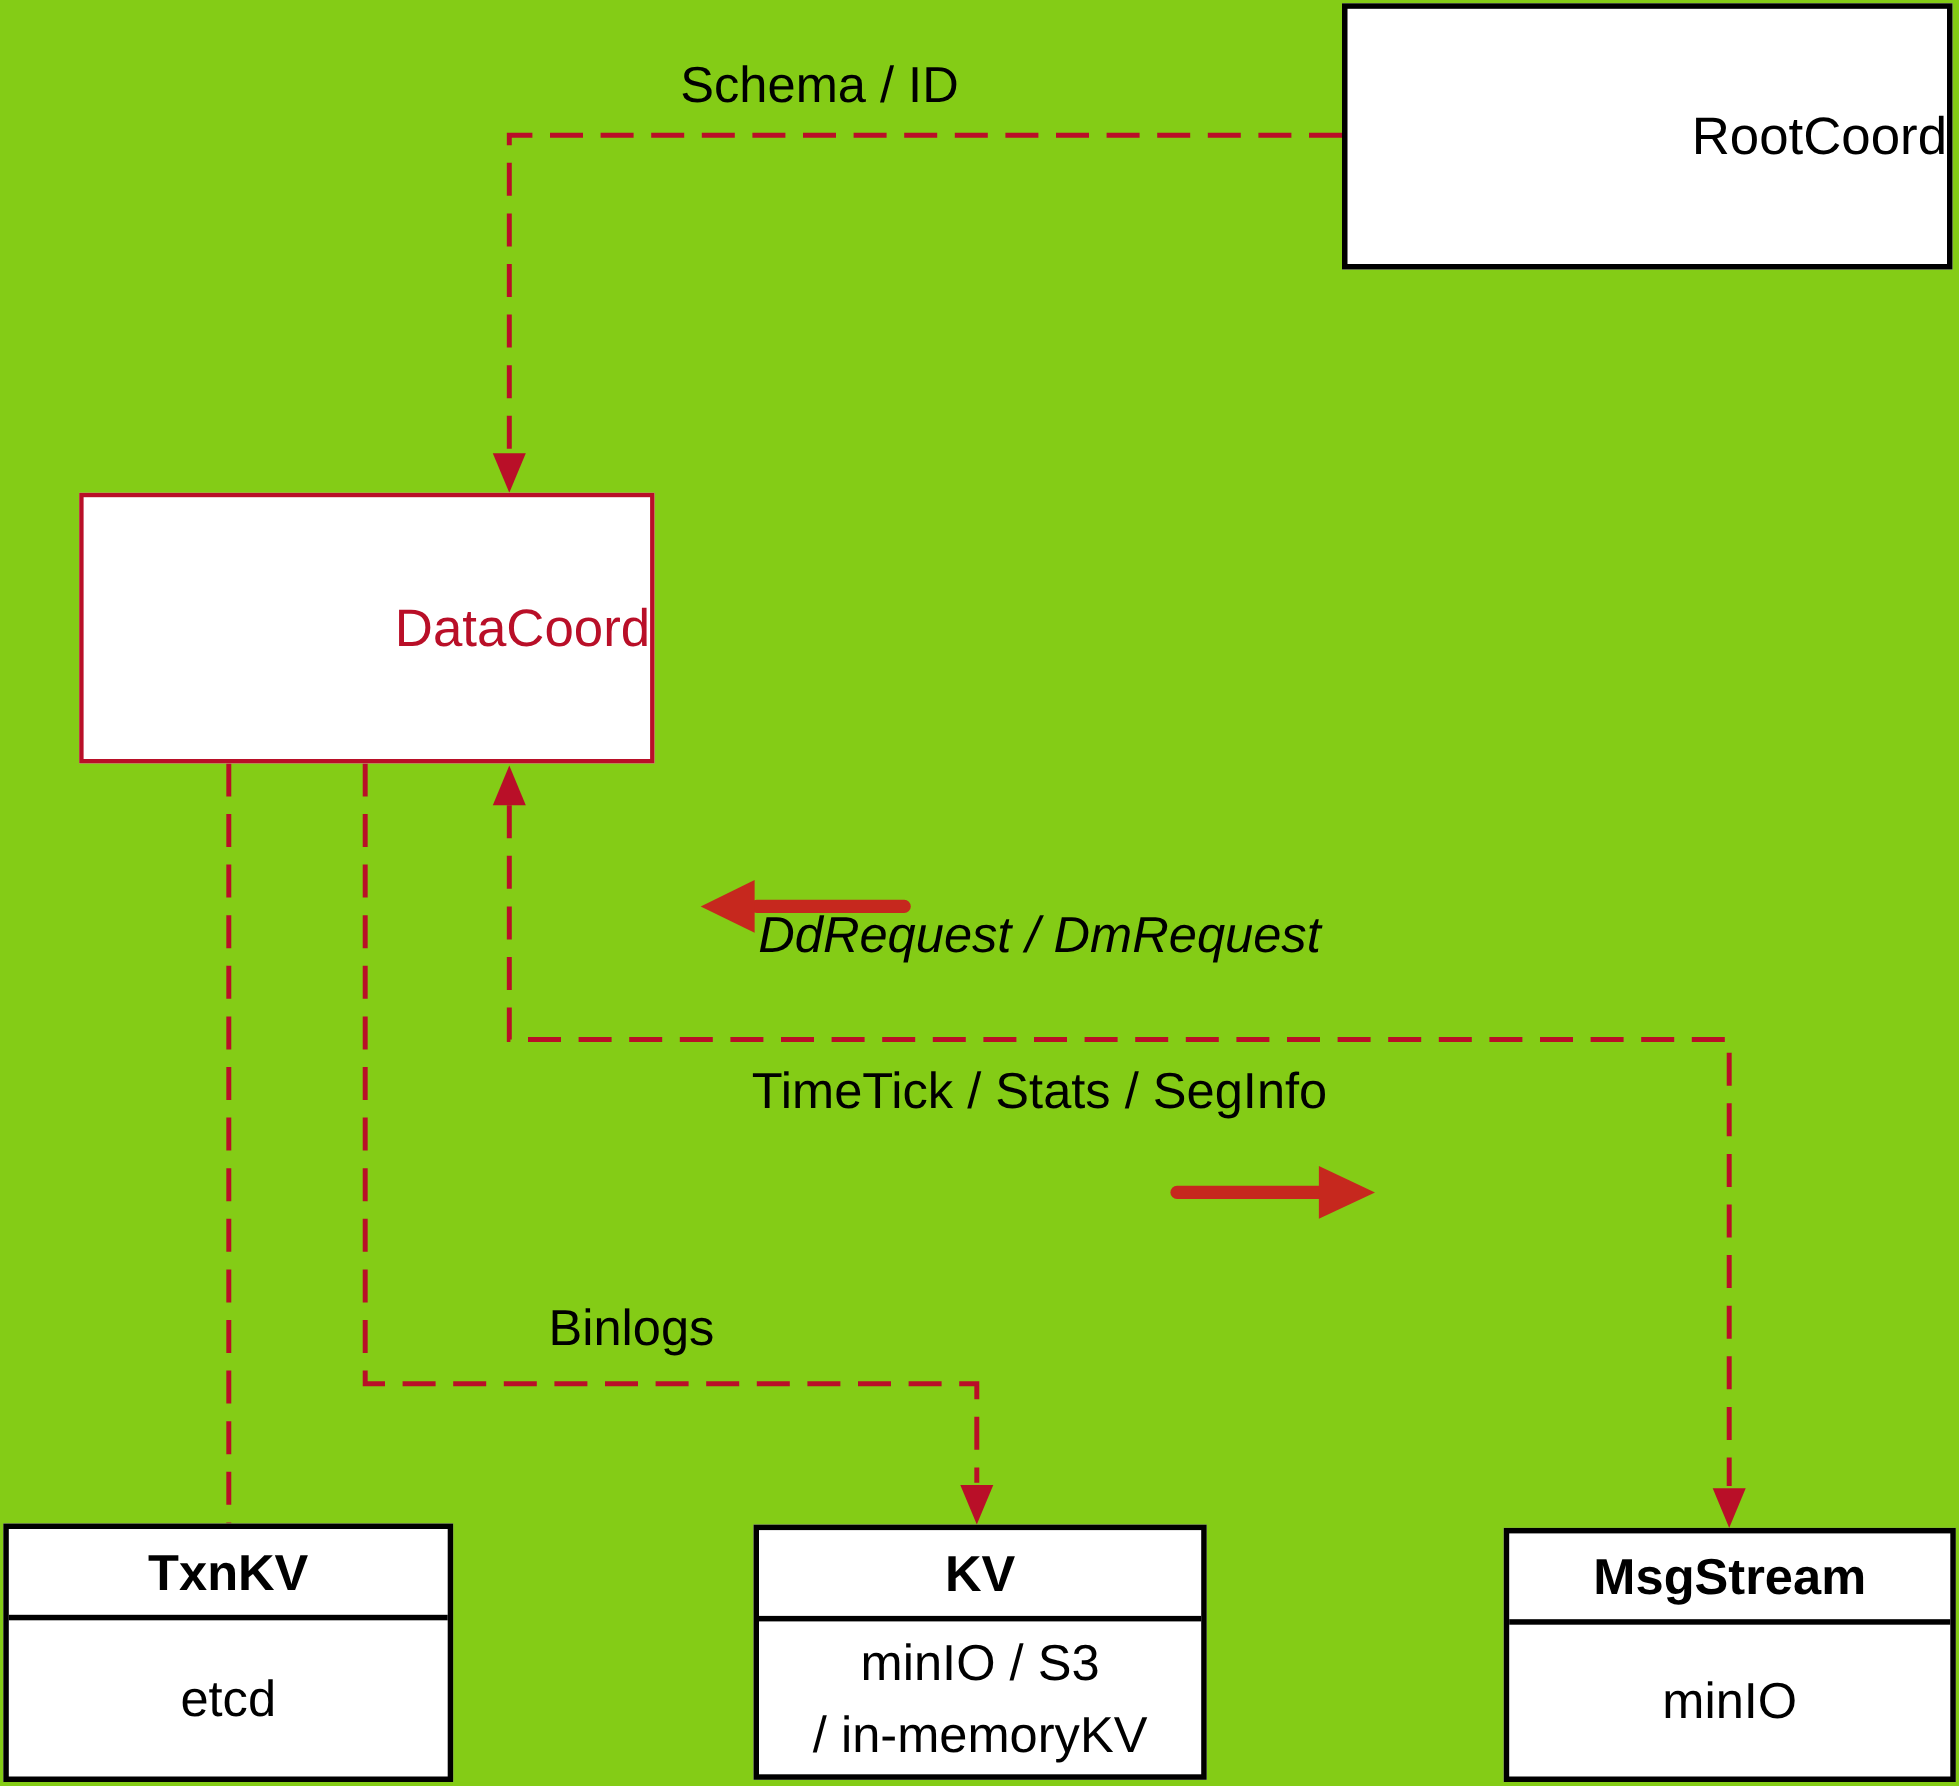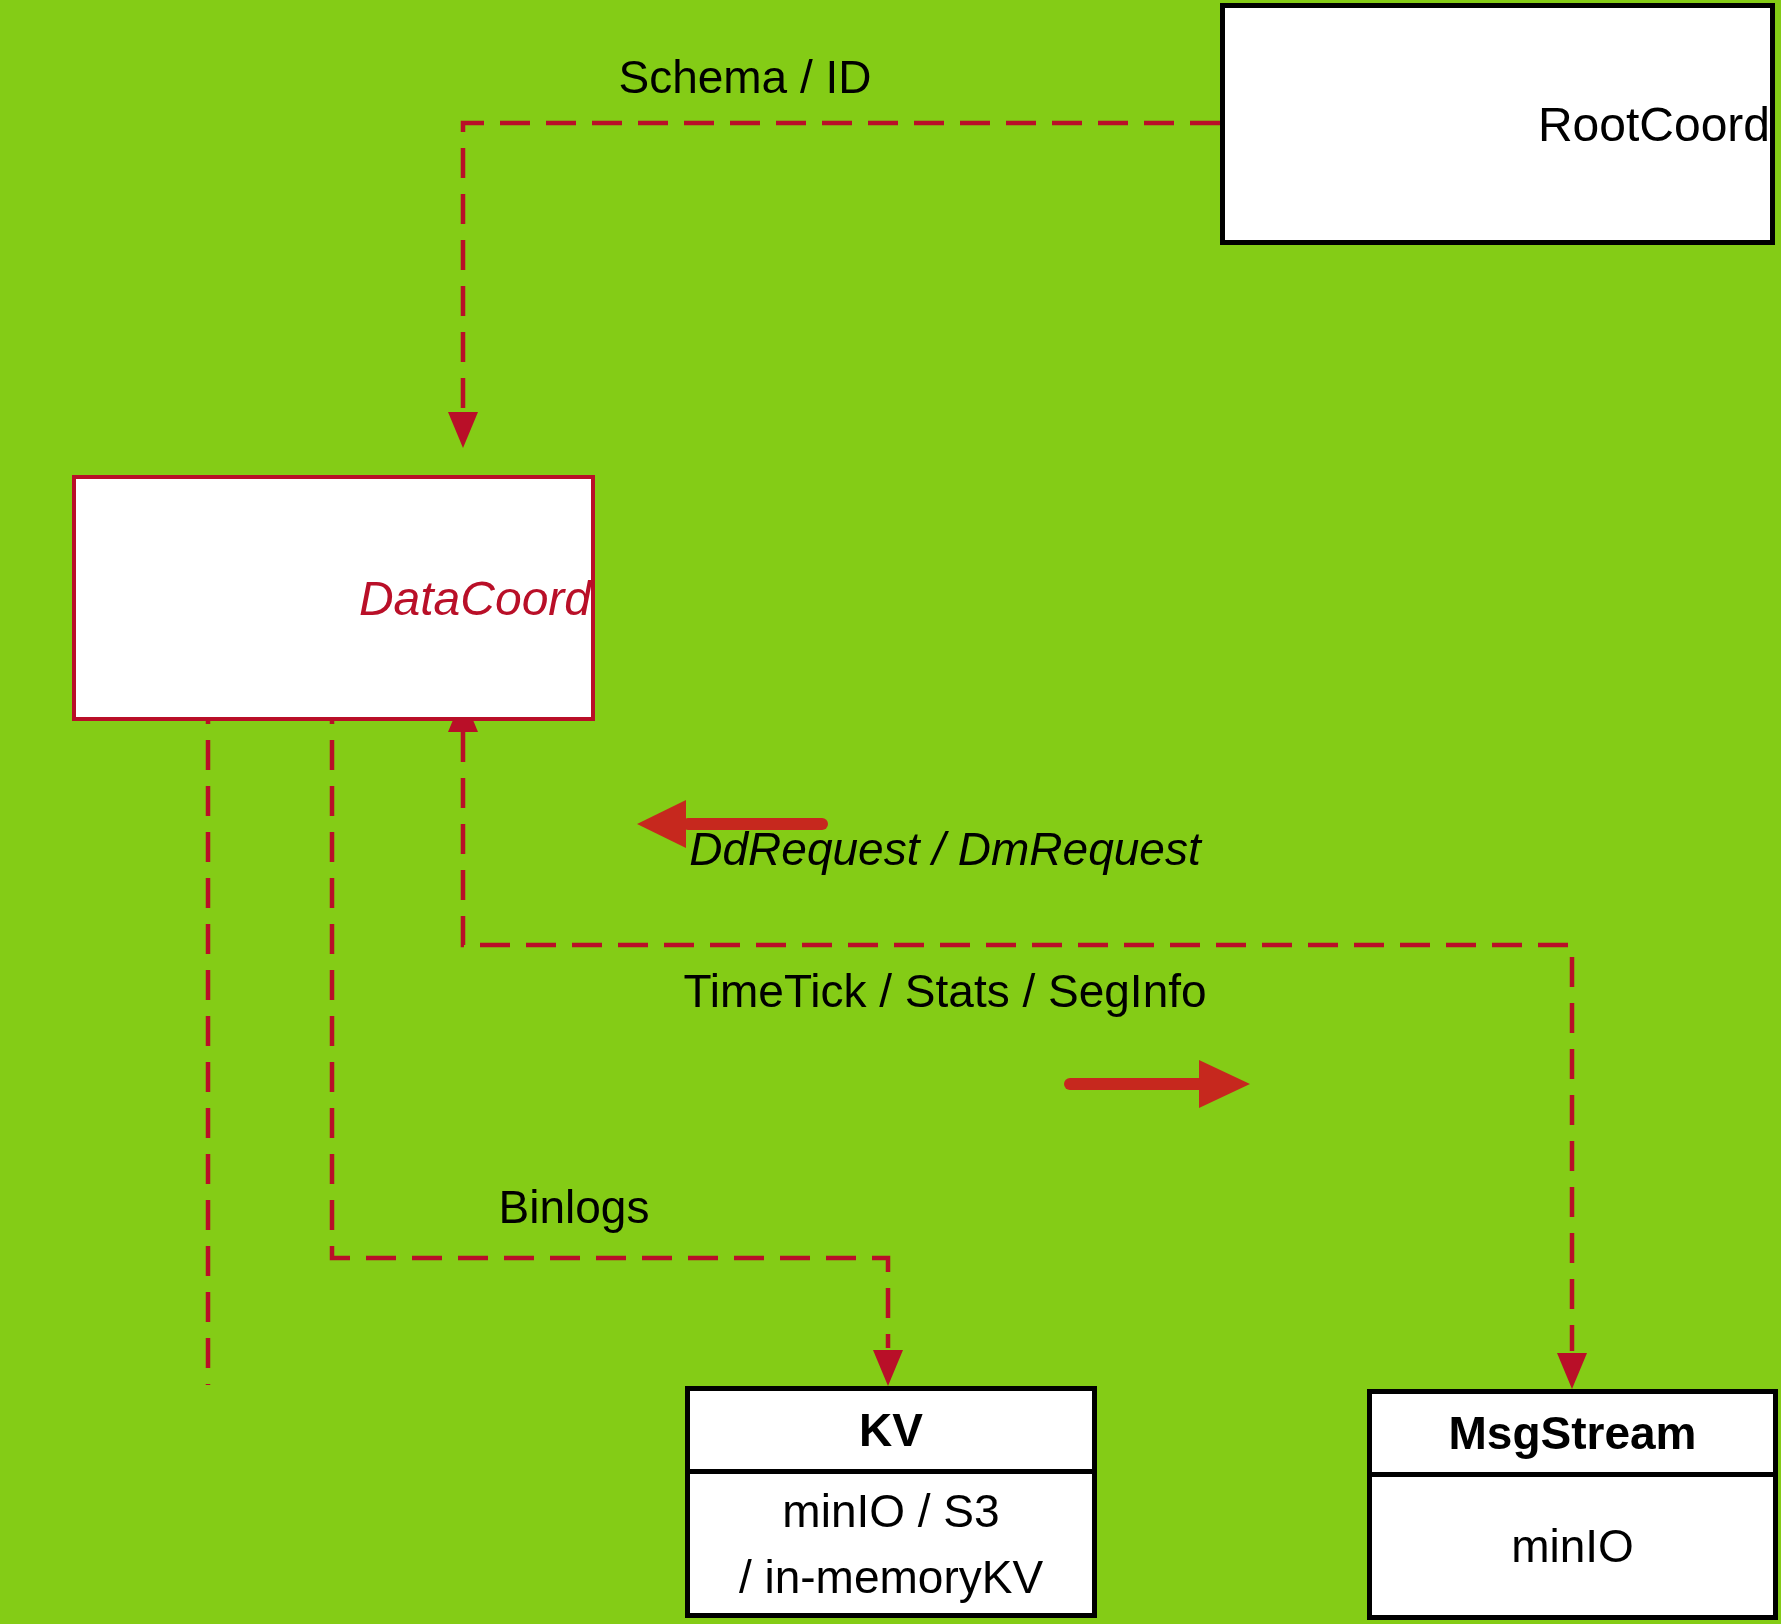--- a/index.html
+++ b/index.html
@@ -105,24 +105,28 @@
   <div class="edge-label" style="left:595px; top:826px; width:700px;font-style:italic;">DdRequest / DmRequest</div>
 
   <div class="edge-label" style="left:595px; top:968px; width:700px;">TimeTick / Stats / SegInfo</div>
 
   <div class="edge-label" style="left:424px; top:1184px; width:300px;">Binlogs</div>
 
   <div class="node node-plain-black" style="left:1220px; top:3px; width:555px; height:242px;">
     <span>RootCoord</span>
   </div>
 
-  <div class="node node-plain-red" style="left:72px; top:475px; width:523px; height:246px;font-style:italic;">
+  <div class="node node-plain-red" style="left:72px; top:448px; width:523px; height:246px;">
     <span>DataCoord</span>
   </div>
 
+  <div class="node node-table" style="left:3px; top:1385px; width:409px; height:235px;">
+    <div class="node-header">TxnKV</div>
+    <div class="node-body">etcd</div>
+  </div>
 
   <div class="node node-table" style="left:685px; top:1386px; width:412px; height:232px;">
     <div class="node-header">KV</div>
     <div class="node-body">
       <div>minIO / S3</div>
       <div>/ in-memoryKV</div>
     </div>
   </div>
 
   <div class="node node-table" style="left:1367px; top:1389px; width:411px; height:231px;">

